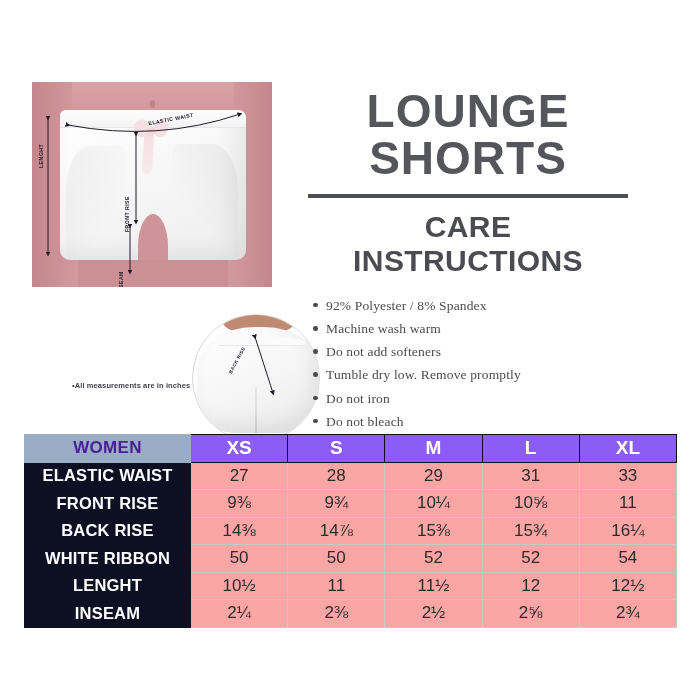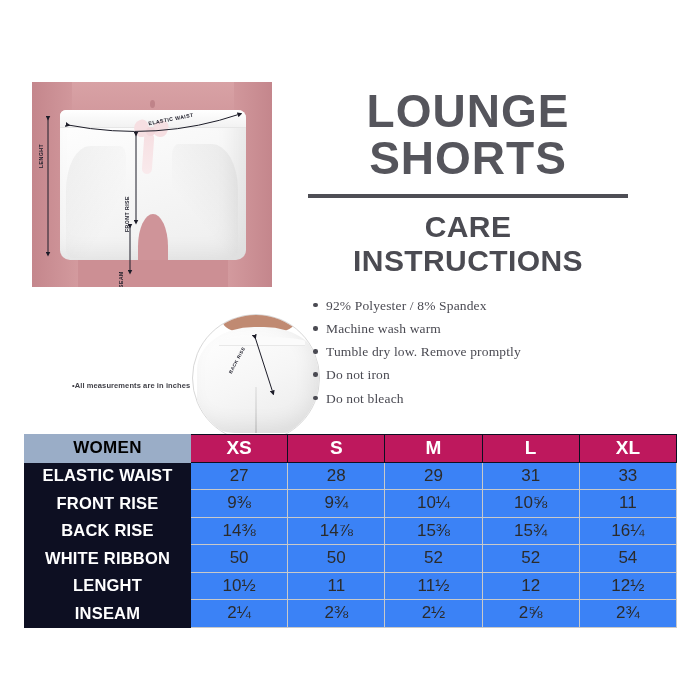--- a/index.html
+++ b/index.html
@@ -288,43 +288,43 @@
     text-align: center;
     vertical-align: middle;
     font-size: 16.5px;
     border: 1px solid #c9c9c9;
   }
   col.label-col { width: 166px; }
   col.size-col  { width: 97.2px; }
 
   th.corner {
     background: #9aadc7;
-    color: #000000;
+    color: #4c1d95;
     font-weight: bold;
     font-size: 17px;
     letter-spacing: .3px;
     border-color: #9aadc7;
   }
   th.size-head {
-    background: #be185d;
+    background: #8b5cf6;
     color: #ffffff;
     font-weight: bold;
     font-size: 19px;
     border-color: #0d0f22;
   }
   td.row-label {
     background: #0d0f22;
     color: #ffffff;
     font-weight: bold;
     font-size: 16.5px;
     letter-spacing: .2px;
     border-color: #0d0f22;
   }
   td.val {
-    background: #3b82f6;
+    background: #fca5a5;
     color: #2b2b2b;
     font-weight: normal;
     font-size: 17px;
   }
 </style>
 </head>
 <body>
 
 <div class="top-section">
 
@@ -392,20 +392,21 @@
   <div class="footnote">•All measurements are in inches</div>
 
   <div class="right-col">
     <div class="title-line">LOUNGE</div>
     <div class="title-line">SHORTS</div>
     <div class="rule"></div>
     <div class="subtitle">CARE INSTRUCTIONS</div>
     <ul class="care-list">
       <li>92% Polyester / 8% Spandex</li>
       <li>Machine wash warm</li>
+      <li>Do not add softeners</li>
       <li>Tumble dry low. Remove promptly</li>
       <li>Do not iron</li>
       <li>Do not bleach</li>
     </ul>
   </div>
 </div>
 
 <div class="table-wrap">
   <table>
     <colgroup>

